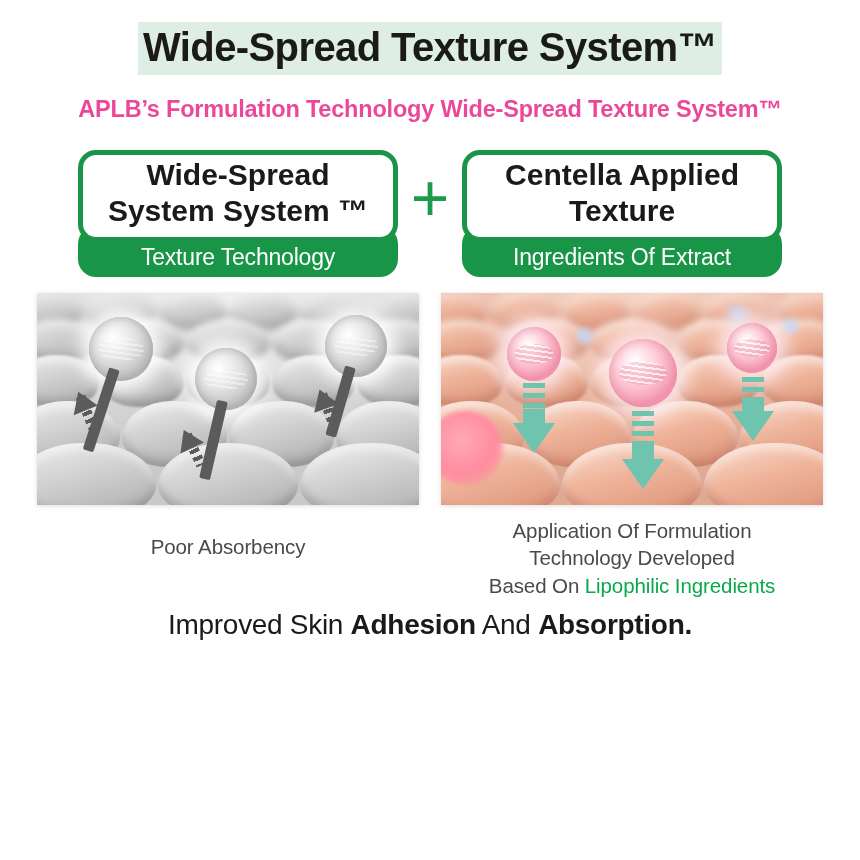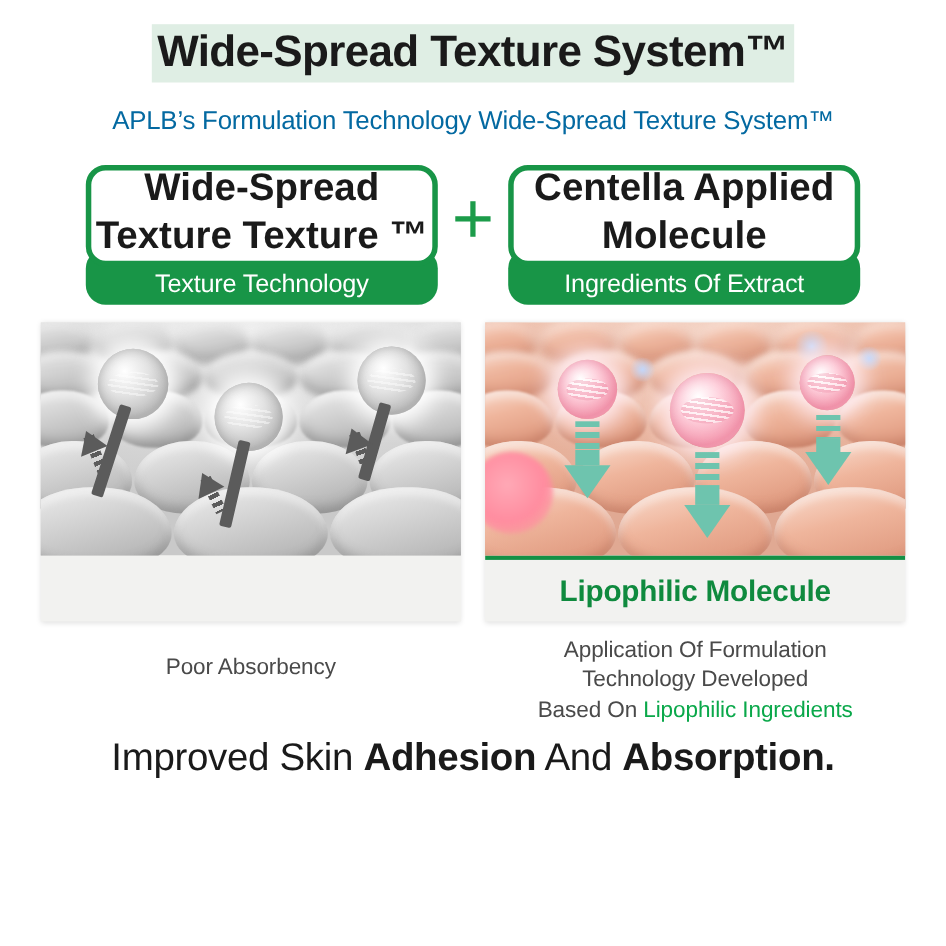--- a/index.html
+++ b/index.html
@@ -42,22 +42,22 @@
     display: inline-block;
     transform: translateY(-2px);
   }
 
   
   .subtitle {
     text-align: center;
     margin-top: 18px;
     font-size: 23.5px;
     line-height: 1.42;
-    color: #0369a1;
-    font-weight: 400;
+    color: #ec4899;
+    font-weight: 700;
     letter-spacing: -0.2px;
   }
 
   
   .badge-row {
     margin-top: 24px;
     display: flex;
     align-items: center;
     justify-content: center;
     gap: 0px;
@@ -75,21 +75,21 @@
     z-index: 2;
     height: 92px;
     display: flex;
     flex-direction: column;
     align-items: center;
     justify-content: center;
     padding: 4px 6px 10px 6px;
     box-sizing: border-box;
   }
   .badge-card-line {
-    font-size: 35px;
+    font-size: 30px;
     font-weight: bold;
     line-height: 1.22;
     color: #1a1a1a;
     white-space: nowrap;
   }
   .badge-tag {
     position: relative;
     z-index: 1;
     margin-top: -16px;
     background: #189547;
@@ -276,21 +276,21 @@
     color: #4a4a4a;
     line-height: 1.33;
     letter-spacing: -0.1px;
   }
   .foot-left { padding-top: 16px; }
   .green-text { color: #0aa84a; }
 
   .final-line {
     margin-top: 10px;
     text-align: center;
-    font-size: 35px;
+    font-size: 28px;
     color: #1a1a1a;
     letter-spacing: -0.3px;
     white-space: nowrap;
   }
   .final-line b { font-weight: bold; }
 </style>
 </head>
 <body>
 
 <div class="title-block">
@@ -301,31 +301,31 @@
 
 <div class="subtitle">
   <div>APLB’s Formulation Technology Wide-Spread Texture System™</div>
 </div>
 
 <div class="badge-row">
 
   <div class="badge">
     <div class="badge-card">
       <div class="badge-card-line">Wide-Spread</div>
-      <div class="badge-card-line">Texture Texture ™</div>
+      <div class="badge-card-line">System System ™</div>
     </div>
     <div class="badge-tag">Texture Technology</div>
   </div>
 
   <div class="plus-sign">+</div>
 
   <div class="badge">
     <div class="badge-card">
       <div class="badge-card-line">Centella Applied</div>
-      <div class="badge-card-line">Molecule</div>
+      <div class="badge-card-line">Texture</div>
     </div>
     <div class="badge-tag">Ingredients Of Extract</div>
   </div>
 
 </div>
 
 <div class="panels">
 
   <div class="panel panel-left">
     <div class="panel-img">
@@ -459,21 +459,20 @@
           <div class="teal-head" style="top:48px;"></div>
         </div>
         <div class="teal-wrap" style="left:295px; top:84px; width:34px;">
           <div class="teal-dash" style="top:0;  height:22px;"></div>
           <div class="teal-stem" style="top:22px; height:12px;"></div>
           <div class="teal-head" style="top:34px;"></div>
         </div>
 
       </div>
     </div>
-    <div class="panel-caption cap-green">Lipophilic Molecule</div>
   </div>
 
 </div>
 
 <div class="foot">
   <div class="foot-col foot-left">Poor Absorbency</div>
   <div class="foot-col">
     <div>Application Of Formulation</div>
     <div>Technology Developed</div>
     <div><span>Based On </span><span class="green-text">Lipophilic Ingredients</span></div>

